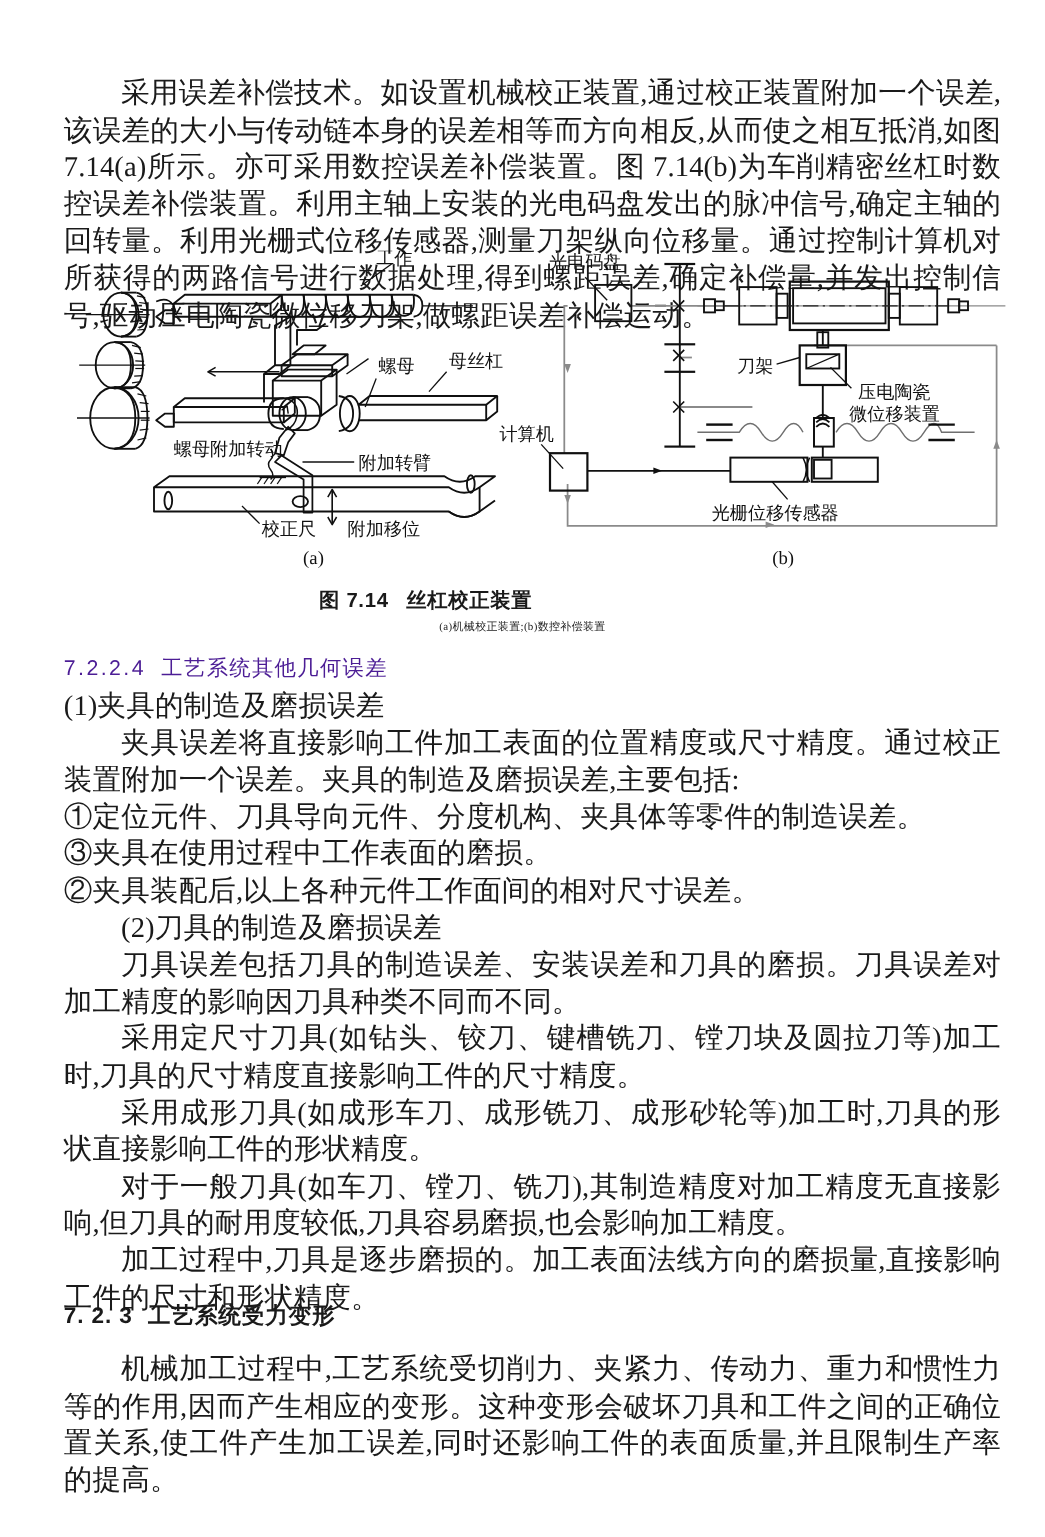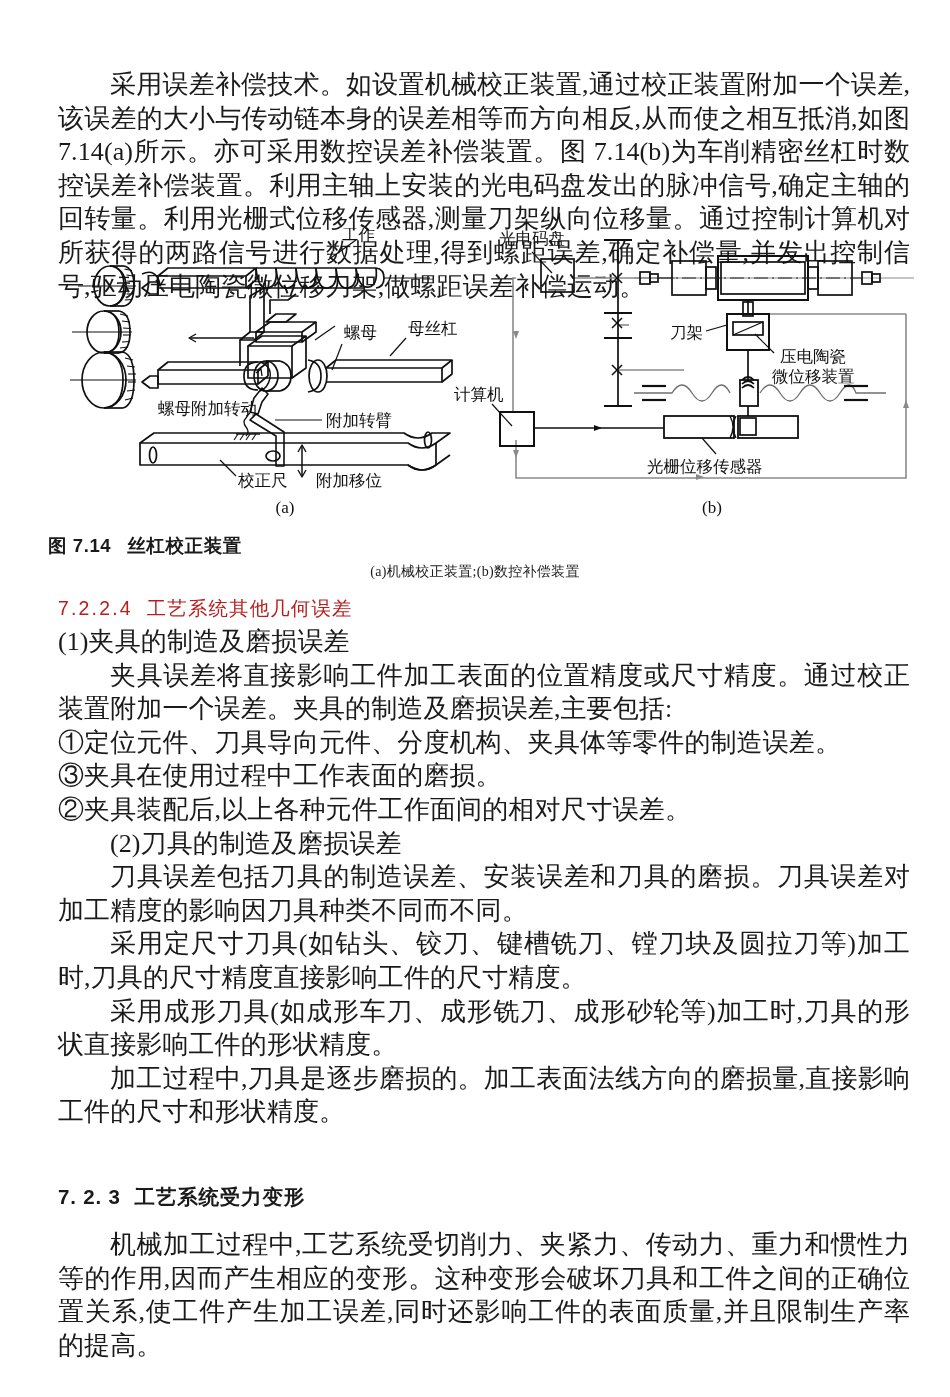--- a/index.html
+++ b/index.html
@@ -25,47 +25,46 @@
     word-break:break-all;
   }
   p.body.ind{text-indent:2em;}
   .h4{
     margin:0;
     font-size:19.4px;
     line-height:33.6px;
     font-family:"Liberation Sans","DejaVu Sans",sans-serif;
     font-weight:400;
     letter-spacing:1.2px;
-    color:#b91c1c;
+    color:#4c1d95;
   }
   .h4 .num{letter-spacing:2.2px;}
   .h4 .gap{display:inline-block;width:14px;}
   .h3{
     margin:0;
     font-size:20.5px;
     line-height:33.6px;
     font-family:"Liberation Sans","DejaVu Sans",sans-serif;
     font-weight:bold;
     letter-spacing:0.8px;
   }
   .h3 .gap{display:inline-block;width:14px;}
 
   
   .figure{position:absolute;left:12px;top:228px;width:754px;height:300px;}
   .figcap{
-    position:absolute;left:0;top:533px;width:774px;
+    position:absolute;left:0;top:533px;width:774px;text-align:center;
     font-size:18.5px;font-weight:bold;
     font-family:"Liberation Sans","DejaVu Sans",sans-serif;
     letter-spacing:0.6px;
-    margin-left:48px;
   }
   .figcap .gp{display:inline-block;width:16px;}
   .figsub{
     position:absolute;left:0;top:563px;width:950px;text-align:center;
-    font-size:14px;letter-spacing:0.3px;
+    font-size:10px;letter-spacing:0.3px;
   }
   svg{display:block;}
   .lbl{font-family:"Liberation Serif","DejaVu Serif",serif;font-size:16.5px;fill:#111;}
 </style>
 </head>
 <body>
 
 <div class="page">
 
   <div class="textcol" style="top:68px;">
@@ -343,20 +342,21 @@
   <div class="textcol" style="top:625px;">
     <p class="body">(1)夹具的制造及磨损误差</p>
     <p class="body ind">夹具误差将直接影响工件加工表面的位置精度或尺寸精度。通过校正装置附加一个误差。夹具的制造及磨损误差,主要包括:</p>
     <p class="body">①定位元件、刀具导向元件、分度机构、夹具体等零件的制造误差。</p>
     <p class="body">③夹具在使用过程中工作表面的磨损。</p>
     <p class="body">②夹具装配后,以上各种元件工作面间的相对尺寸误差。</p>
     <p class="body ind">(2)刀具的制造及磨损误差</p>
     <p class="body ind">刀具误差包括刀具的制造误差、安装误差和刀具的磨损。刀具误差对加工精度的影响因刀具种类不同而不同。</p>
     <p class="body ind">采用定尺寸刀具(如钻头、铰刀、键槽铣刀、镗刀块及圆拉刀等)加工时,刀具的尺寸精度直接影响工件的尺寸精度。</p>
     <p class="body ind">采用成形刀具(如成形车刀、成形铣刀、成形砂轮等)加工时,刀具的形状直接影响工件的形状精度。</p>
+    <p class="body ind">对于一般刀具(如车刀、镗刀、铣刀),其制造精度对加工精度无直接影响,但刀具的耐用度较低,刀具容易磨损,也会影响加工精度。</p>
     <p class="body ind">加工过程中,刀具是逐步磨损的。加工表面法线方向的磨损量,直接影响工件的尺寸和形状精度。</p>
   </div>
 
   <div class="textcol" style="top:1180px;">
     <div class="h3">
       <span>7. 2. 3</span><span class="gap"></span><span>工艺系统受力变形</span>
     </div>
   </div>
 
   <div class="textcol" style="top:1228px;">

